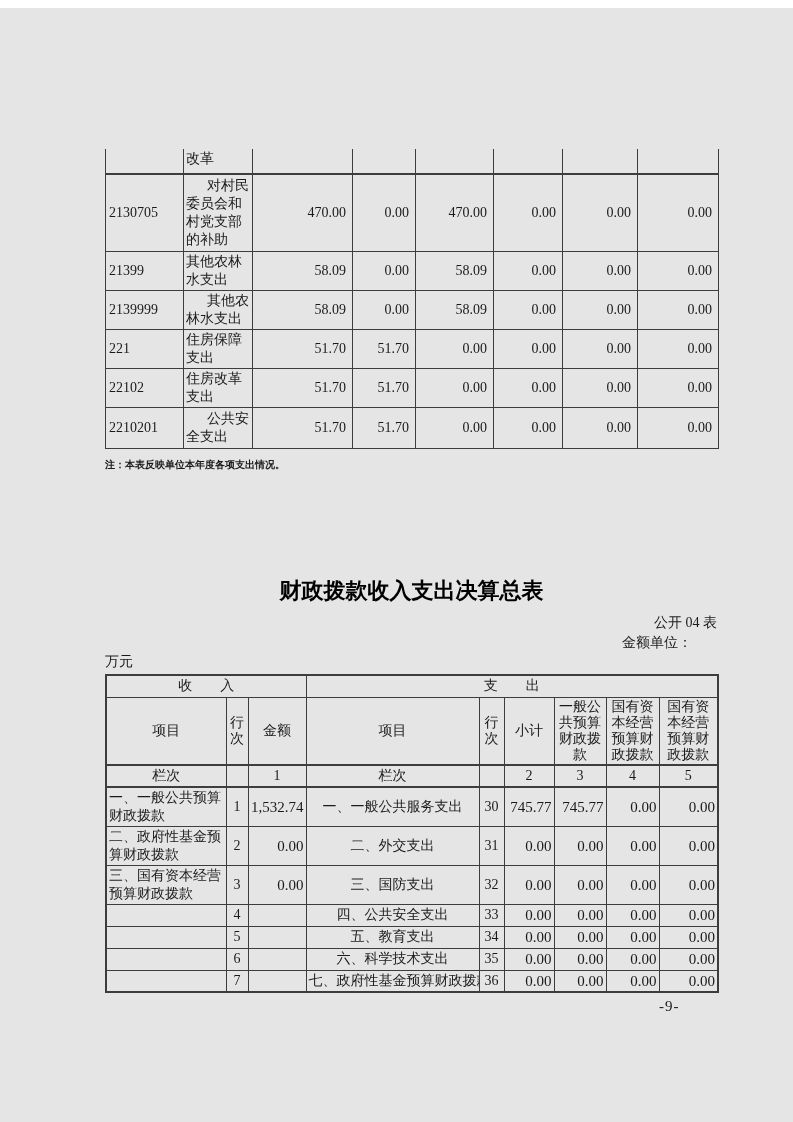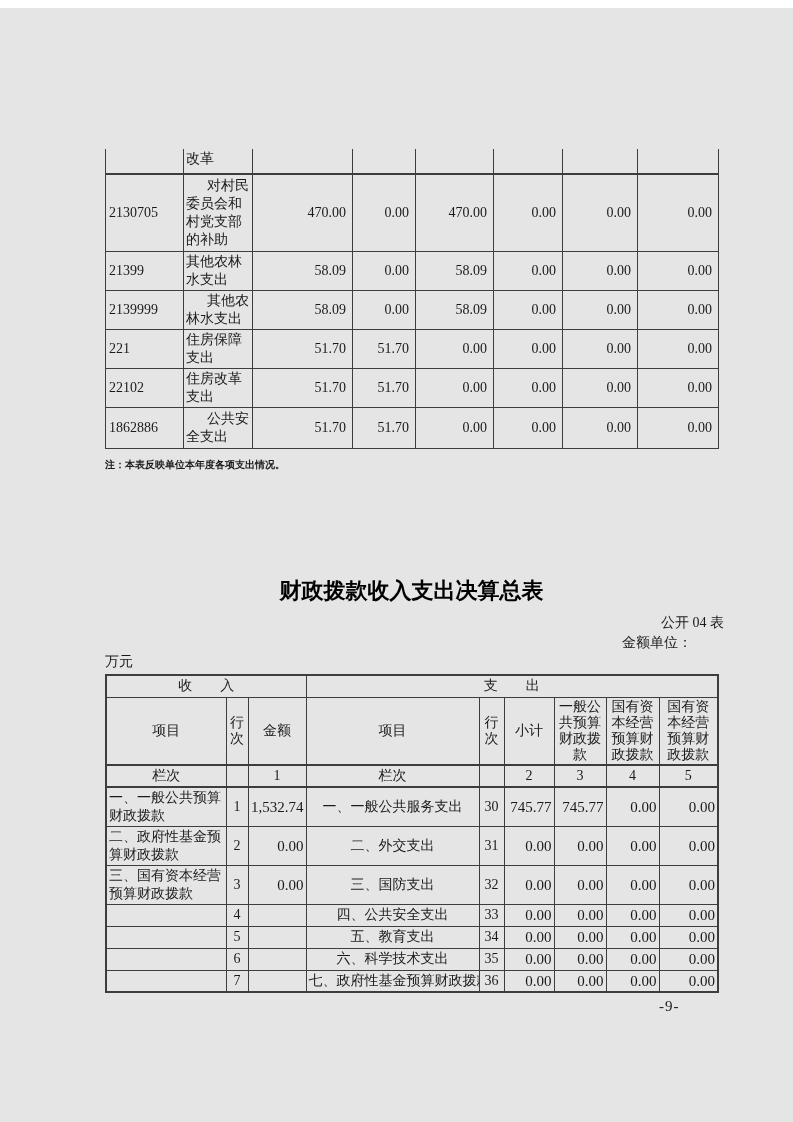--- a/index.html
+++ b/index.html
@@ -27,21 +27,21 @@
   .t1 td.num { text-align:right; padding-right:6px; white-space:nowrap; }
 
   .note { position:absolute; left:105px; top:450px; font-size:10px;font-weight:bold; }
 
   
   .title {
     position:absolute; left:105px; top:569px; width:613px; text-align:center;
     font-family:"Liberation Sans","DejaVu Sans",sans-serif;
     font-weight:bold; font-size:22px; line-height:28px; color:#000;
   }
-  .meta1 { position:absolute; left:119px; top:606px; width:613px; text-align:right; padding-right:8px; }
+  .meta1 { position:absolute; left:112px; top:606px; width:613px; text-align:right; padding-right:8px; }
   .meta2 { position:absolute; left:105px; top:626px; width:613px; text-align:right; padding-right:26px; }
   .orgrow { position:absolute; left:105px; top:645px; width:613px; display:flex; justify-content:space-between; }
 
   
   .t2 { position:absolute; left:105px; top:666px; width:613px; border:2px solid #3d3d3d; }
   .t2 td { padding:1px 2px; text-align:center; }
   .t2 thead tr:nth-child(1) { height:22px; }
   .t2 thead tr:nth-child(2) { height:66px; }
   .t2 thead tr:nth-child(2) td { line-height:16px; }
   .t2 thead tr:nth-child(2) td, .t2 thead tr:nth-child(3) td { border-bottom-width:2px; }
@@ -125,21 +125,21 @@
           <td class="code">22102</td>
           <td class="name">住房改革支出</td>
           <td class="num">51.70</td>
           <td class="num">51.70</td>
           <td class="num">0.00</td>
           <td class="num">0.00</td>
           <td class="num">0.00</td>
           <td class="num">0.00</td>
         </tr>
         <tr>
-          <td class="code">1862886</td>
+          <td class="code">2210201</td>
           <td class="name indent">公共安全支出</td>
           <td class="num">51.70</td>
           <td class="num">51.70</td>
           <td class="num">0.00</td>
           <td class="num">0.00</td>
           <td class="num">0.00</td>
           <td class="num">0.00</td>
         </tr>
       </tbody>
   </table>

